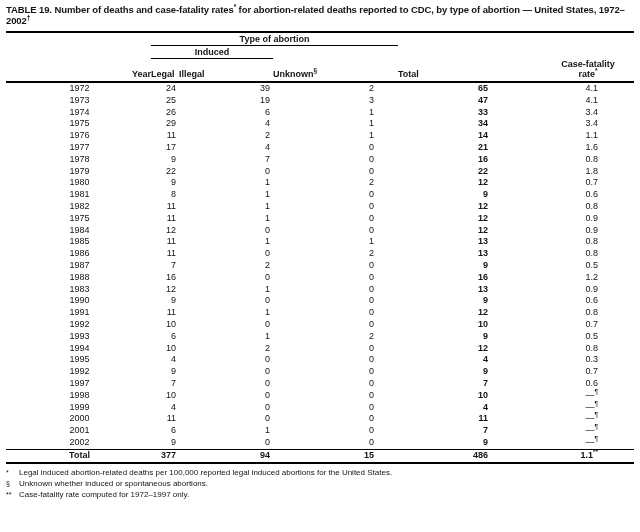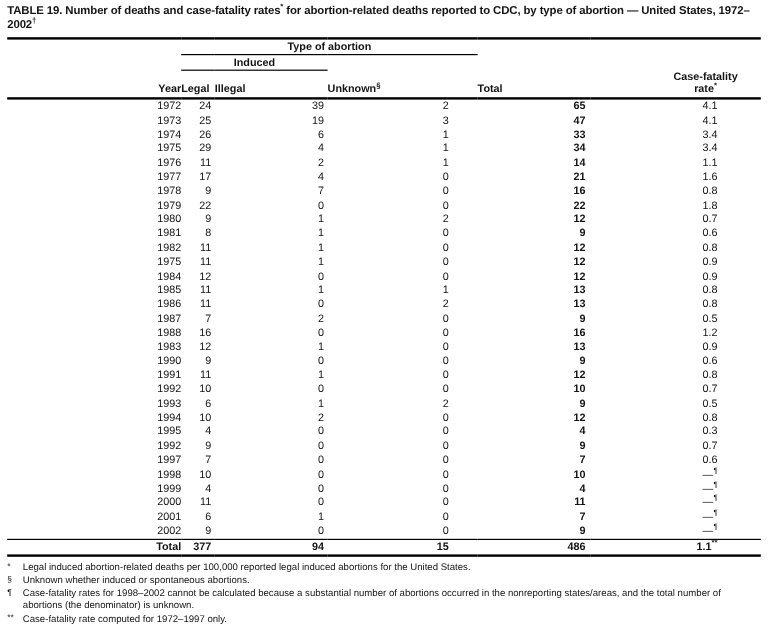--- a/index.html
+++ b/index.html
@@ -48,21 +48,21 @@
   th.th-unknown { padding-right: 1px; }
   th.th-total   { padding-right: 2px; vertical-align: bottom; }
   th.th-rate    { vertical-align: bottom; }
   th.th-rate .rate-head {
     width: 76px; margin: 16px 8px 2px auto; text-align: center; line-height: 10px;
   }
   thead tr.r-cols th, th.th-year, th.th-total, th.th-rate { border-bottom: 2px solid #000; }
   thead th.th-empty { border-bottom: none; }
 
   tbody td { height: 11.8px; line-height: 11.8px; white-space: nowrap; }
-  td.td-year { text-align: right; padding-left: 2px; }
+  td.td-year { text-align: center; padding-left: 2px; }
   td.td-num  { text-align: right; }
   td.col-legal   { padding-right: 3px; }
   td.col-illegal { padding-right: 3px; }
   td.col-unknown { padding-right: 24px; }
   td.col-total   { padding-right: 4px; font-weight: bold; }
   td.col-rate    { padding-right: 36px; }
 
   tbody.total-body td { border-top: 1px solid #000; border-bottom: 2px solid #000; font-weight: bold; }
 
   
@@ -371,22 +371,18 @@
   <div class="footnotes">
       <div class="fn">
         <span class="fn-marker">*</span>
         <span class="fn-text">Legal induced abortion-related deaths per 100,000 reported legal induced abortions for the United States.</span>
       </div>
       <div class="fn">
         <span class="fn-marker">§</span>
         <span class="fn-text">Unknown whether induced or spontaneous abortions.</span>
       </div>
       <div class="fn">
-        <span class="fn-marker">¶</span>
-        <span class="fn-text">Case-fatality rates for 1998–2002 cannot be calculated because a substantial number of abortions occurred in the nonreporting states/areas, and the total number of abortions (the denominator) is unknown.</span>
-      </div>
-      <div class="fn">
         <span class="fn-marker">**</span>
         <span class="fn-text">Case-fatality rate computed for 1972–1997 only.</span>
       </div>
     </div>
 
 </div>
 
 </body></html>

